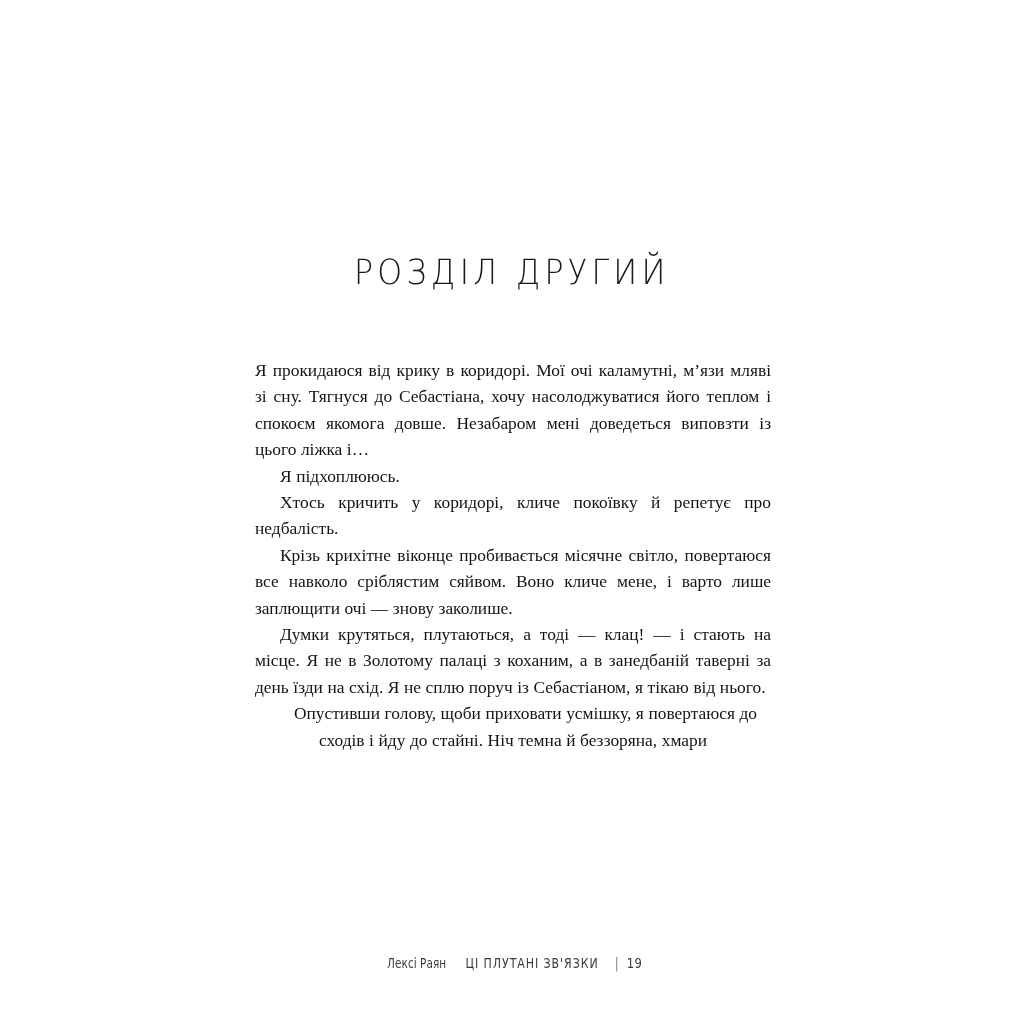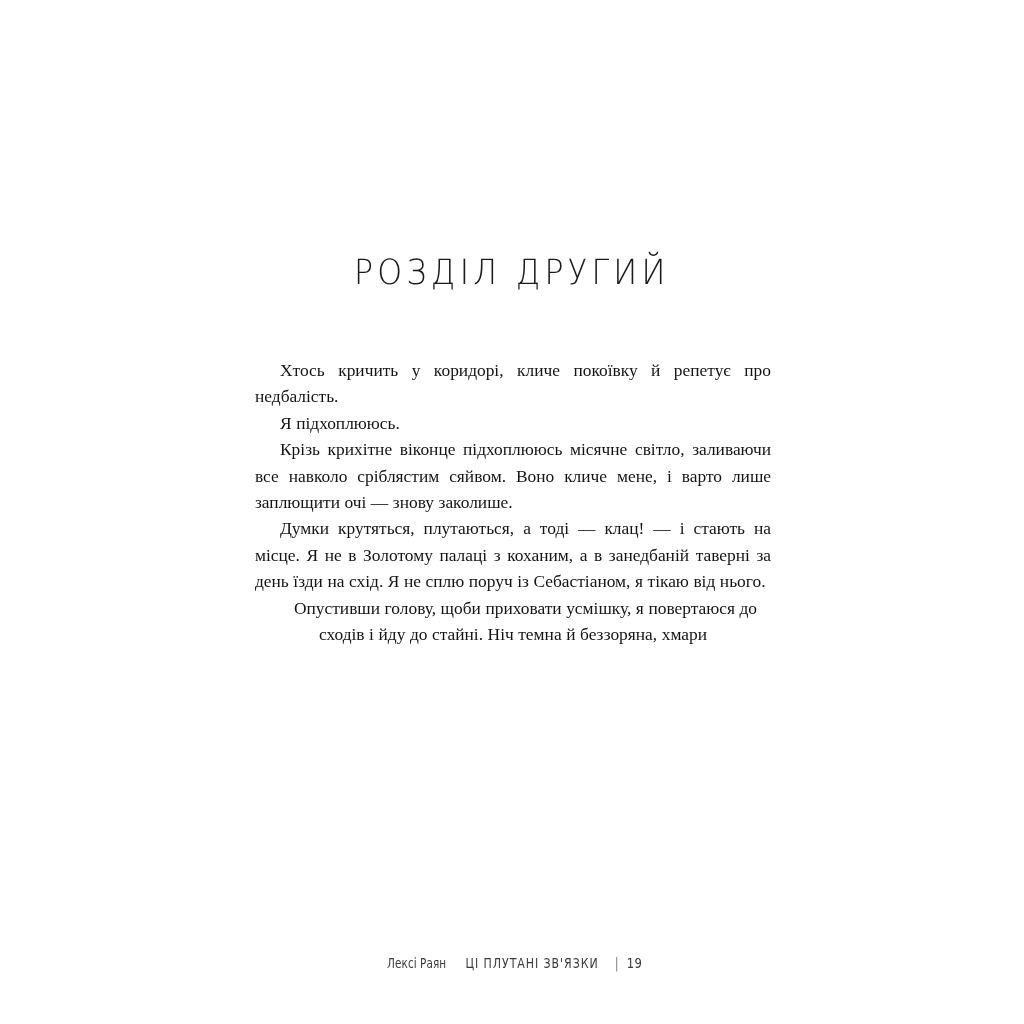--- a/index.html
+++ b/index.html
@@ -115,23 +115,24 @@
 </head>
 <body>
 
 <div class="page">
 
   <div class="chapter-title-wrap">
     <div class="chapter-title">РОЗДІЛ ДРУГИЙ</div>
   </div>
 
   <div class="text-column">
+    <p class="para first">Я прокидаюся від крику в коридорі. Мої очі каламутні, м’язи мляві зі сну. Тягнуся до Себастіана, хочу насолоджуватися його теплом і спокоєм якомога довше. Незабаром мені доведеться виповзти із цього ліжка і…</p>
+    <p class="para">Я підхоплююсь.</p>
     <p class="para">Хтось кричить у коридорі, кличе покоївку й репетує про недбалість.</p>
-    <p class="para">Я підхоплююсь.</p>
-    <p class="para">Крізь крихітне віконце підхоплююсь місячне світло, заливаючи все навколо сріблястим сяйвом. Воно кличе мене, і варто лише заплющити очі — знову заколише.</p>
+    <p class="para">Крізь крихітне віконце пробивається місячне світло, повертаюся все навколо сріблястим сяйвом. Воно кличе мене, і варто лише заплющити очі — знову заколише.</p>
     <p class="para">Думки крутяться, плутаються, а тоді — клац! — і стають на місце. Я не в Золотому палаці з коханим, а в занедбаній таверні за день їзди на схід. Я не сплю поруч із Себастіаном, я тікаю від нього.</p>
     <p class="para last-open">Опустивши голову, щоби приховати усмішку, я повертаюся до сходів і йду до стайні. Ніч темна й беззоряна, хмари</p>
   </div>
 
   <div class="footer">
     <span class="footer-author">Лексі Раян</span>
     <span class="footer-booktitle">ЦІ ПЛУТАНІ ЗВ'ЯЗКИ</span>
     <span class="footer-sep">|</span>
     <span class="footer-pagenum">19</span>
   </div>

